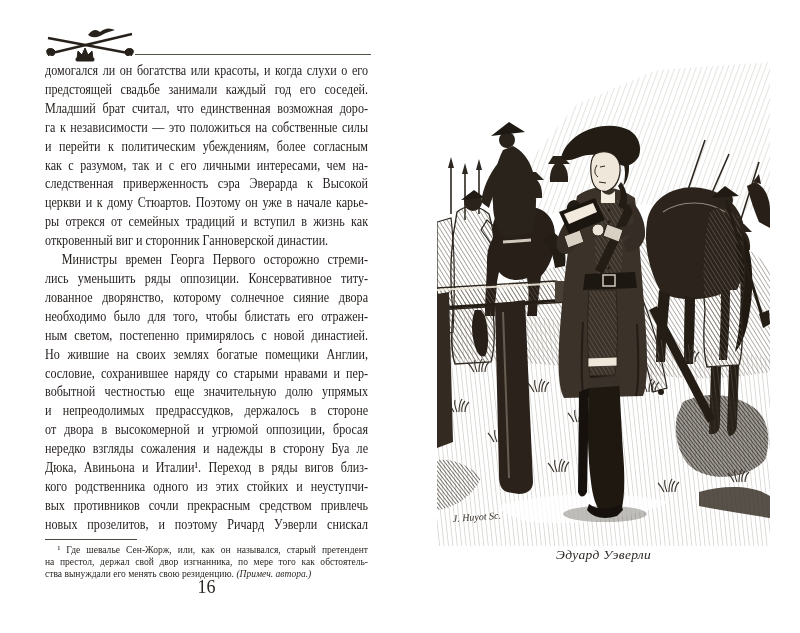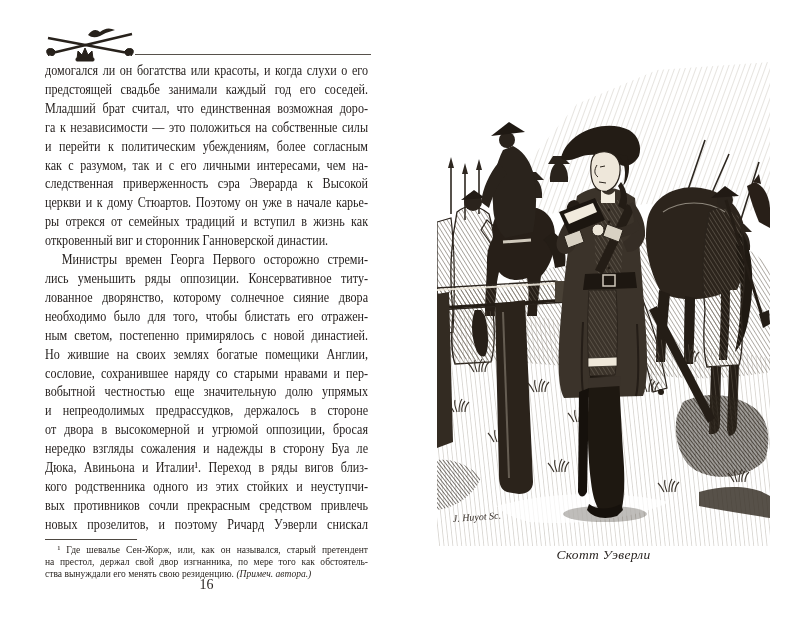--- a/index.html
+++ b/index.html
@@ -20,21 +20,21 @@
   .para[data-short-last="true"] .line.last{text-align-last:left}
   .para.indent .line:first-child{text-indent:19px}
 
   .fnrule{width:104px;height:1px;background:#4d4741;margin:4px 0 3px 0}
   .fn{font-size:10.8px;line-height:12.2px;color:#2b2622}
   .fn .line:first-child{text-indent:14px}
   .fn-last{text-align:left;text-align-last:left}
   .fn-last .it{font-style:italic}
 
   .pageno{position:absolute;left:45px;top:577px;width:323px;text-align:center;
-          font-size:14px;color:#2a2522}
+          font-size:18px;color:#2a2522}
 
   
   .illus{position:absolute;left:437px;top:62px;width:333px;height:484px}
   .caption{position:absolute;left:437px;top:547px;width:333px;text-align:center;
            font-style:italic;font-size:13.5px;letter-spacing:.3px;color:#2b2623}
 </style>
 </head>
 <body>
 
 <div id="canvas">
@@ -290,14 +290,14 @@
       <path d="M196,140 C204,150 209,162 208,174 C206,184 199,190 190,190 L186,180 C192,177 197,170 197,162
                C197,154 195,146 192,142 Z" fill="#352d25"></path>
       <path d="M204,166 C192,176 178,178 166,174 L164,164 C176,168 190,166 200,158 Z" fill="#352d25"></path>
       <path d="M170,162 L186,168 L182,180 L166,174 Z" fill="#d8d1c3" stroke="#2b241d" stroke-width="1"></path>
       <circle cx="161" cy="168" r="6" fill="#ece5d7" stroke="#2a231c" stroke-width="1"></circle>
     </g>
 
     <text x="16" y="460" transform="rotate(-4 16 460)" font-style="italic" font-size="10" font-family="Liberation Serif, DejaVu Serif, serif" fill="#38302a">J. Huyot Sc.</text>
   </svg>
 
-  <div class="caption">Скотт Уэверли</div>
+  <div class="caption">Эдуард Уэверли</div>
 </div>
 
 </body></html>

